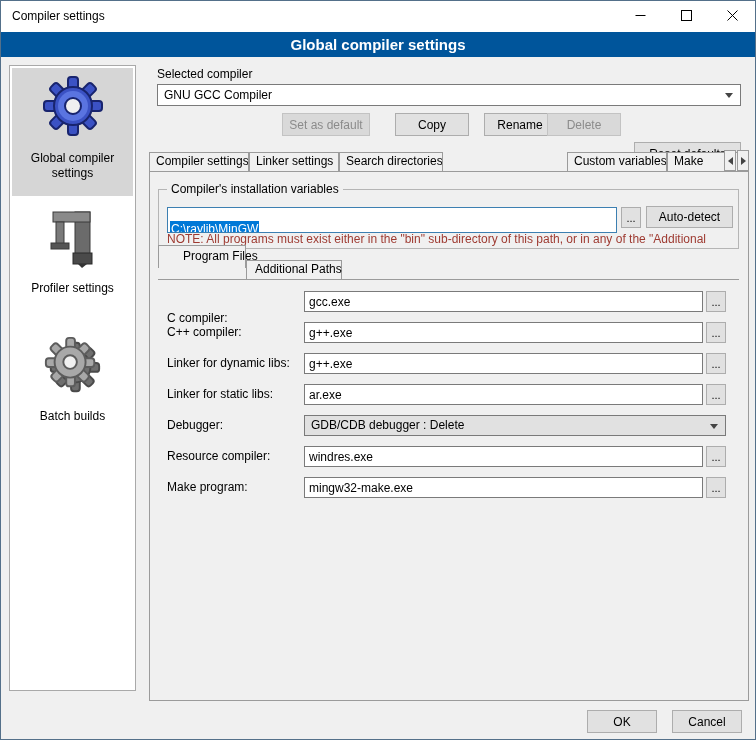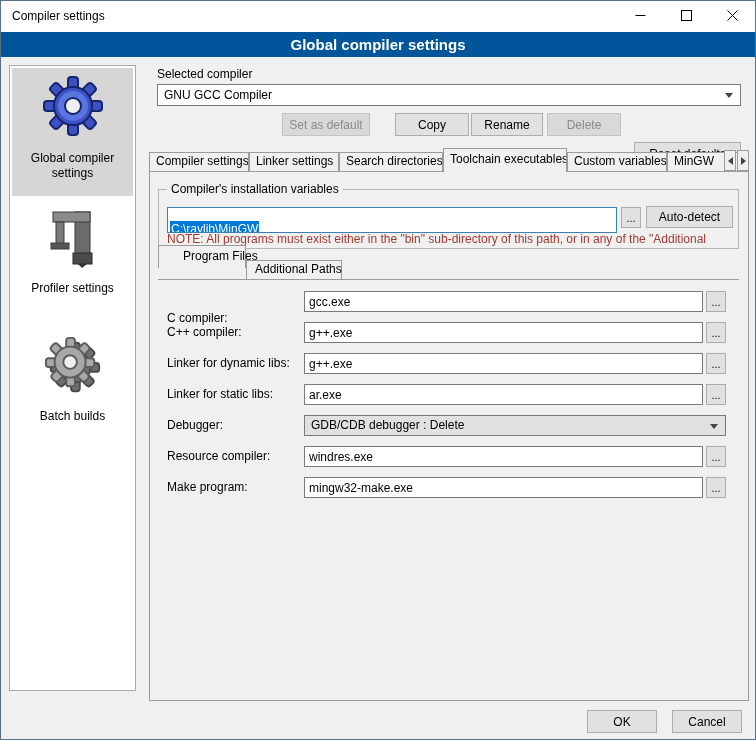--- a/index.html
+++ b/index.html
@@ -175,30 +175,29 @@
   </div>
 
   <div class="lbl" style="left:156px; top:66px;">Selected compiler</div>
   <div class="combo" style="left:156px; top:83px; width:584px; height:22px;">
     <span>GNU GCC Compiler</span>
     <span class="chev"></span>
   </div>
 
   <button class="btn disabled" style="left:281px; top:112px; width:88px;" disabled="">Set as default</button>
   <button class="btn" style="left:394px; top:112px; width:74px;">Copy</button>
-  <button class="btn" style="left:470px; top:112px; width:72px;">Rename</button>
+  <button class="btn" style="left:483px; top:112px; width:72px;">Rename</button>
   <button class="btn disabled" style="left:546px; top:112px; width:74px;" disabled="">Delete</button>
   <button class="btn" style="left:633px; top:112px; width:107px;margin-top:29px;">Reset defaults</button>
 
   <div class="tab" style="left:148px; width:100px;">Compiler settings</div>
   <div class="tab" style="left:248px; width:90px;">Linker settings</div>
   <div class="tab" style="left:338px; width:104px;">Search directories</div>
-  <div class="tab active" style="left:442px; width:124px; background:#f0f0f0;">Toolchain executables</div>
   <div class="tab" style="left:566px; width:100px;">Custom variables</div>
-  <div class="tab" style="left:666px; width:82px;">MinGW</div>
+  <div class="tab" style="left:666px; width:82px;">Make</div>
   <div class="tabscroll" style="left:723px;">
       <span class="arrow-l"></span>
     </div>
   <div class="tabscroll" style="left:736px;">
       <span class="arrow-r"></span>
     </div>
 
   <div class="panel"></div>
 
   <div class="groupbox">

